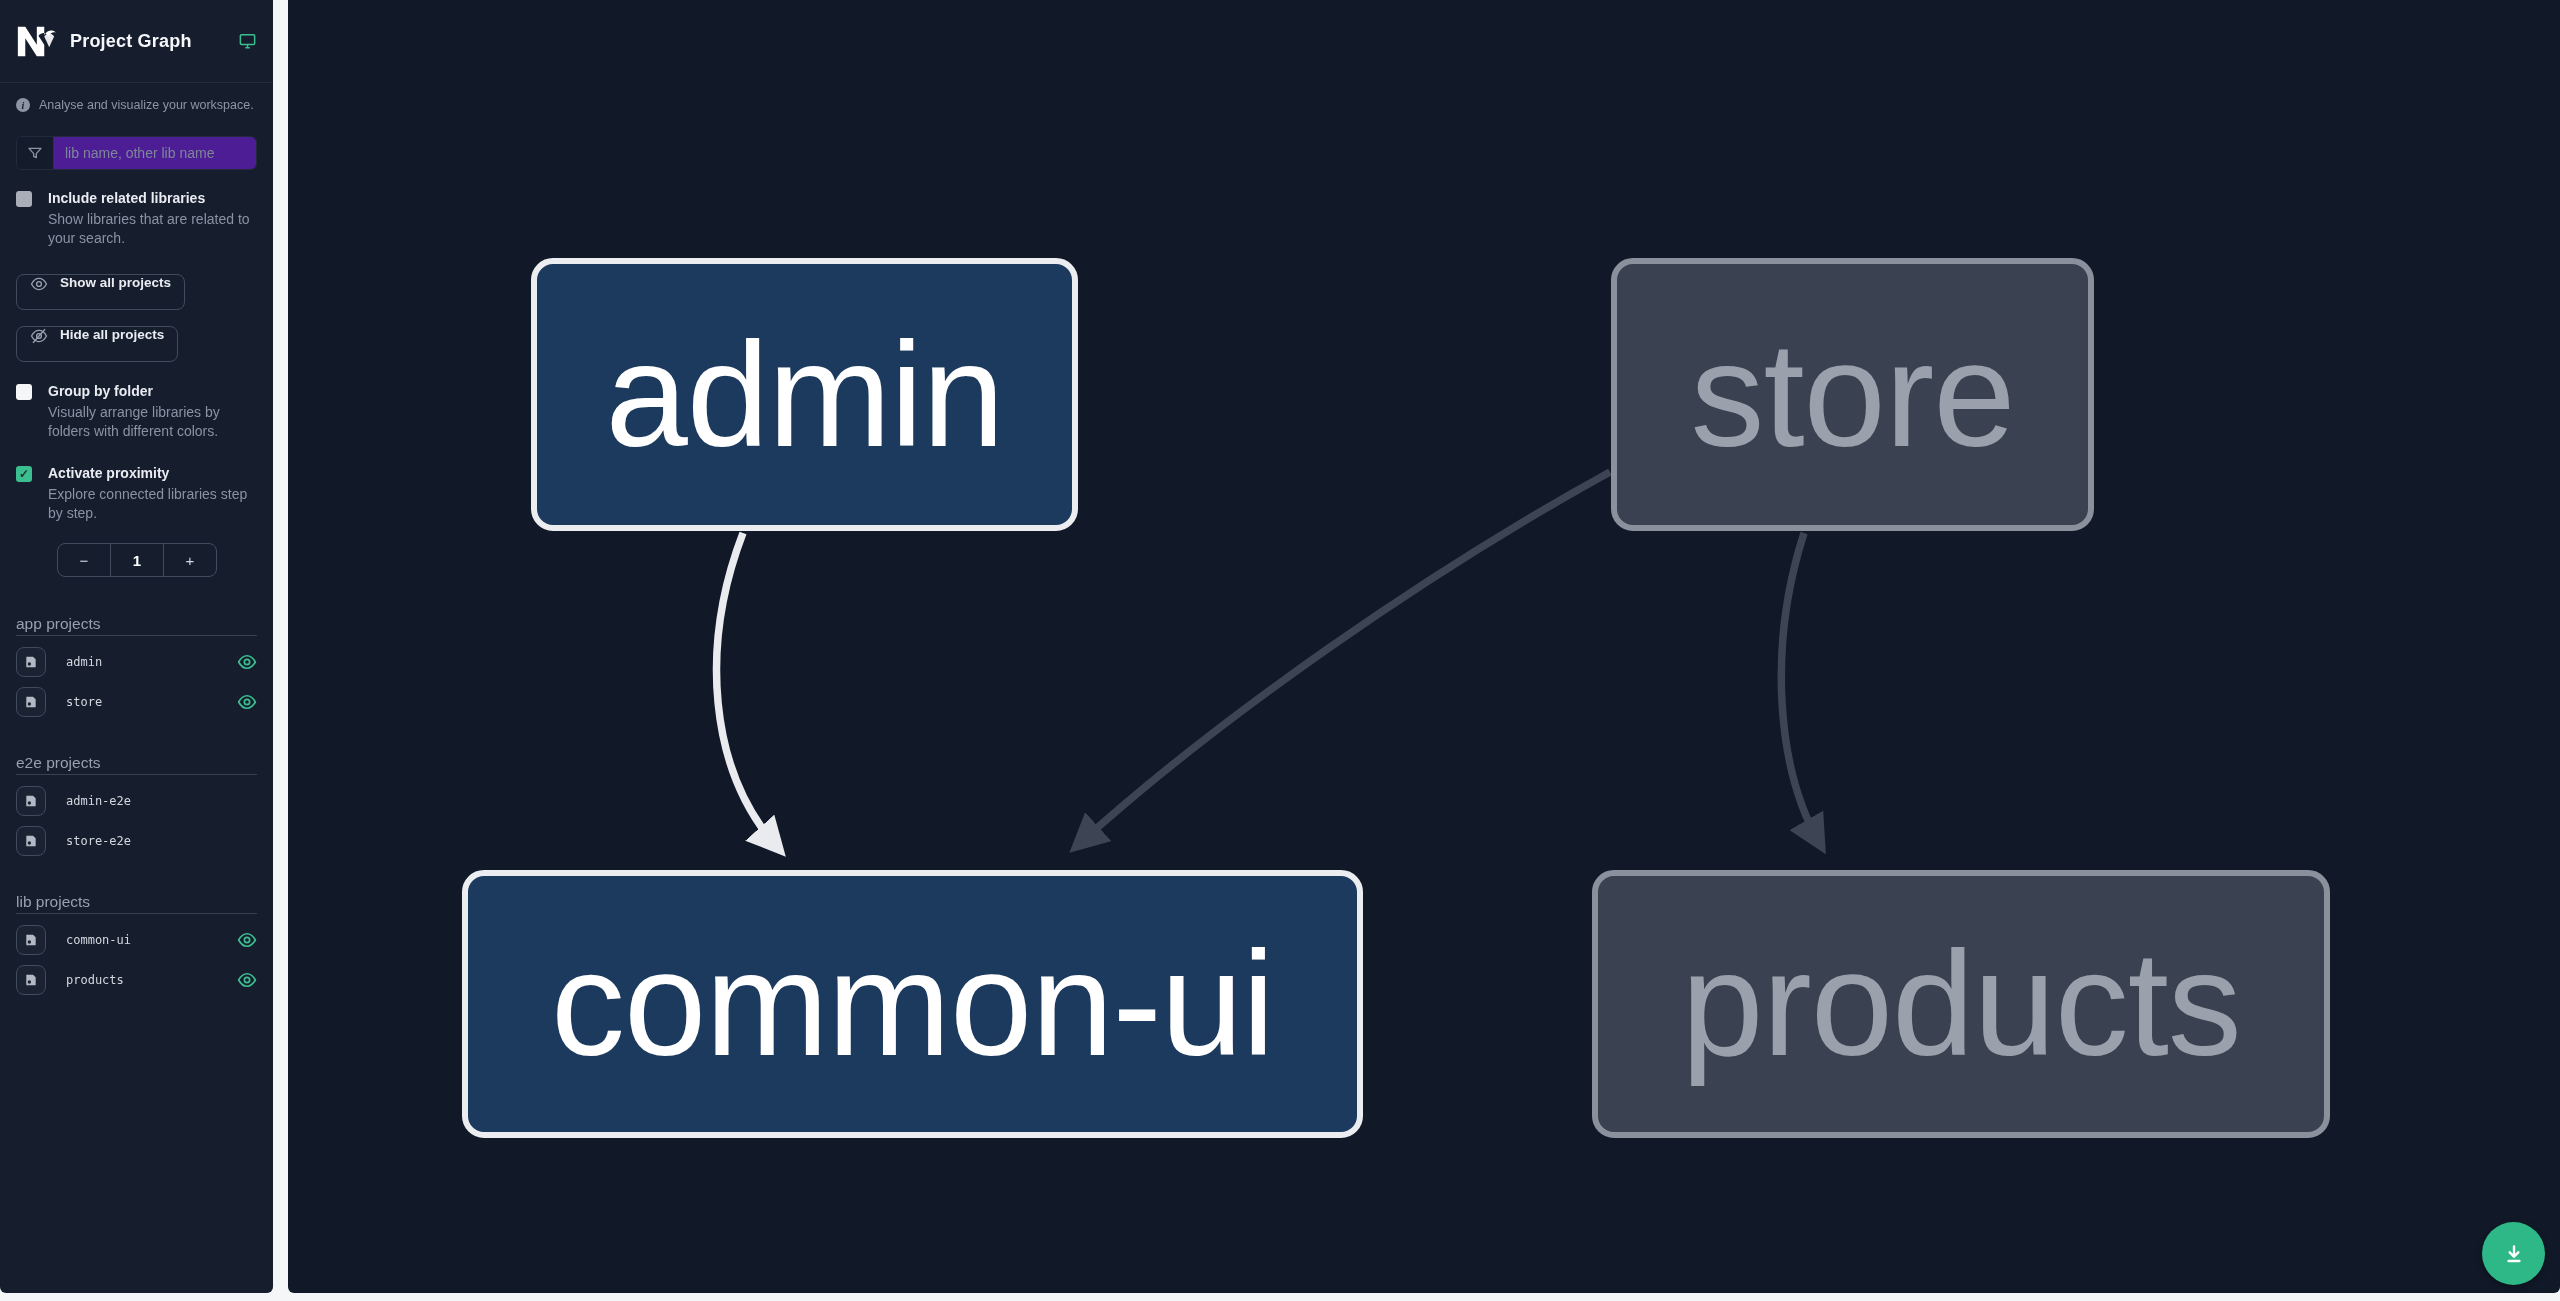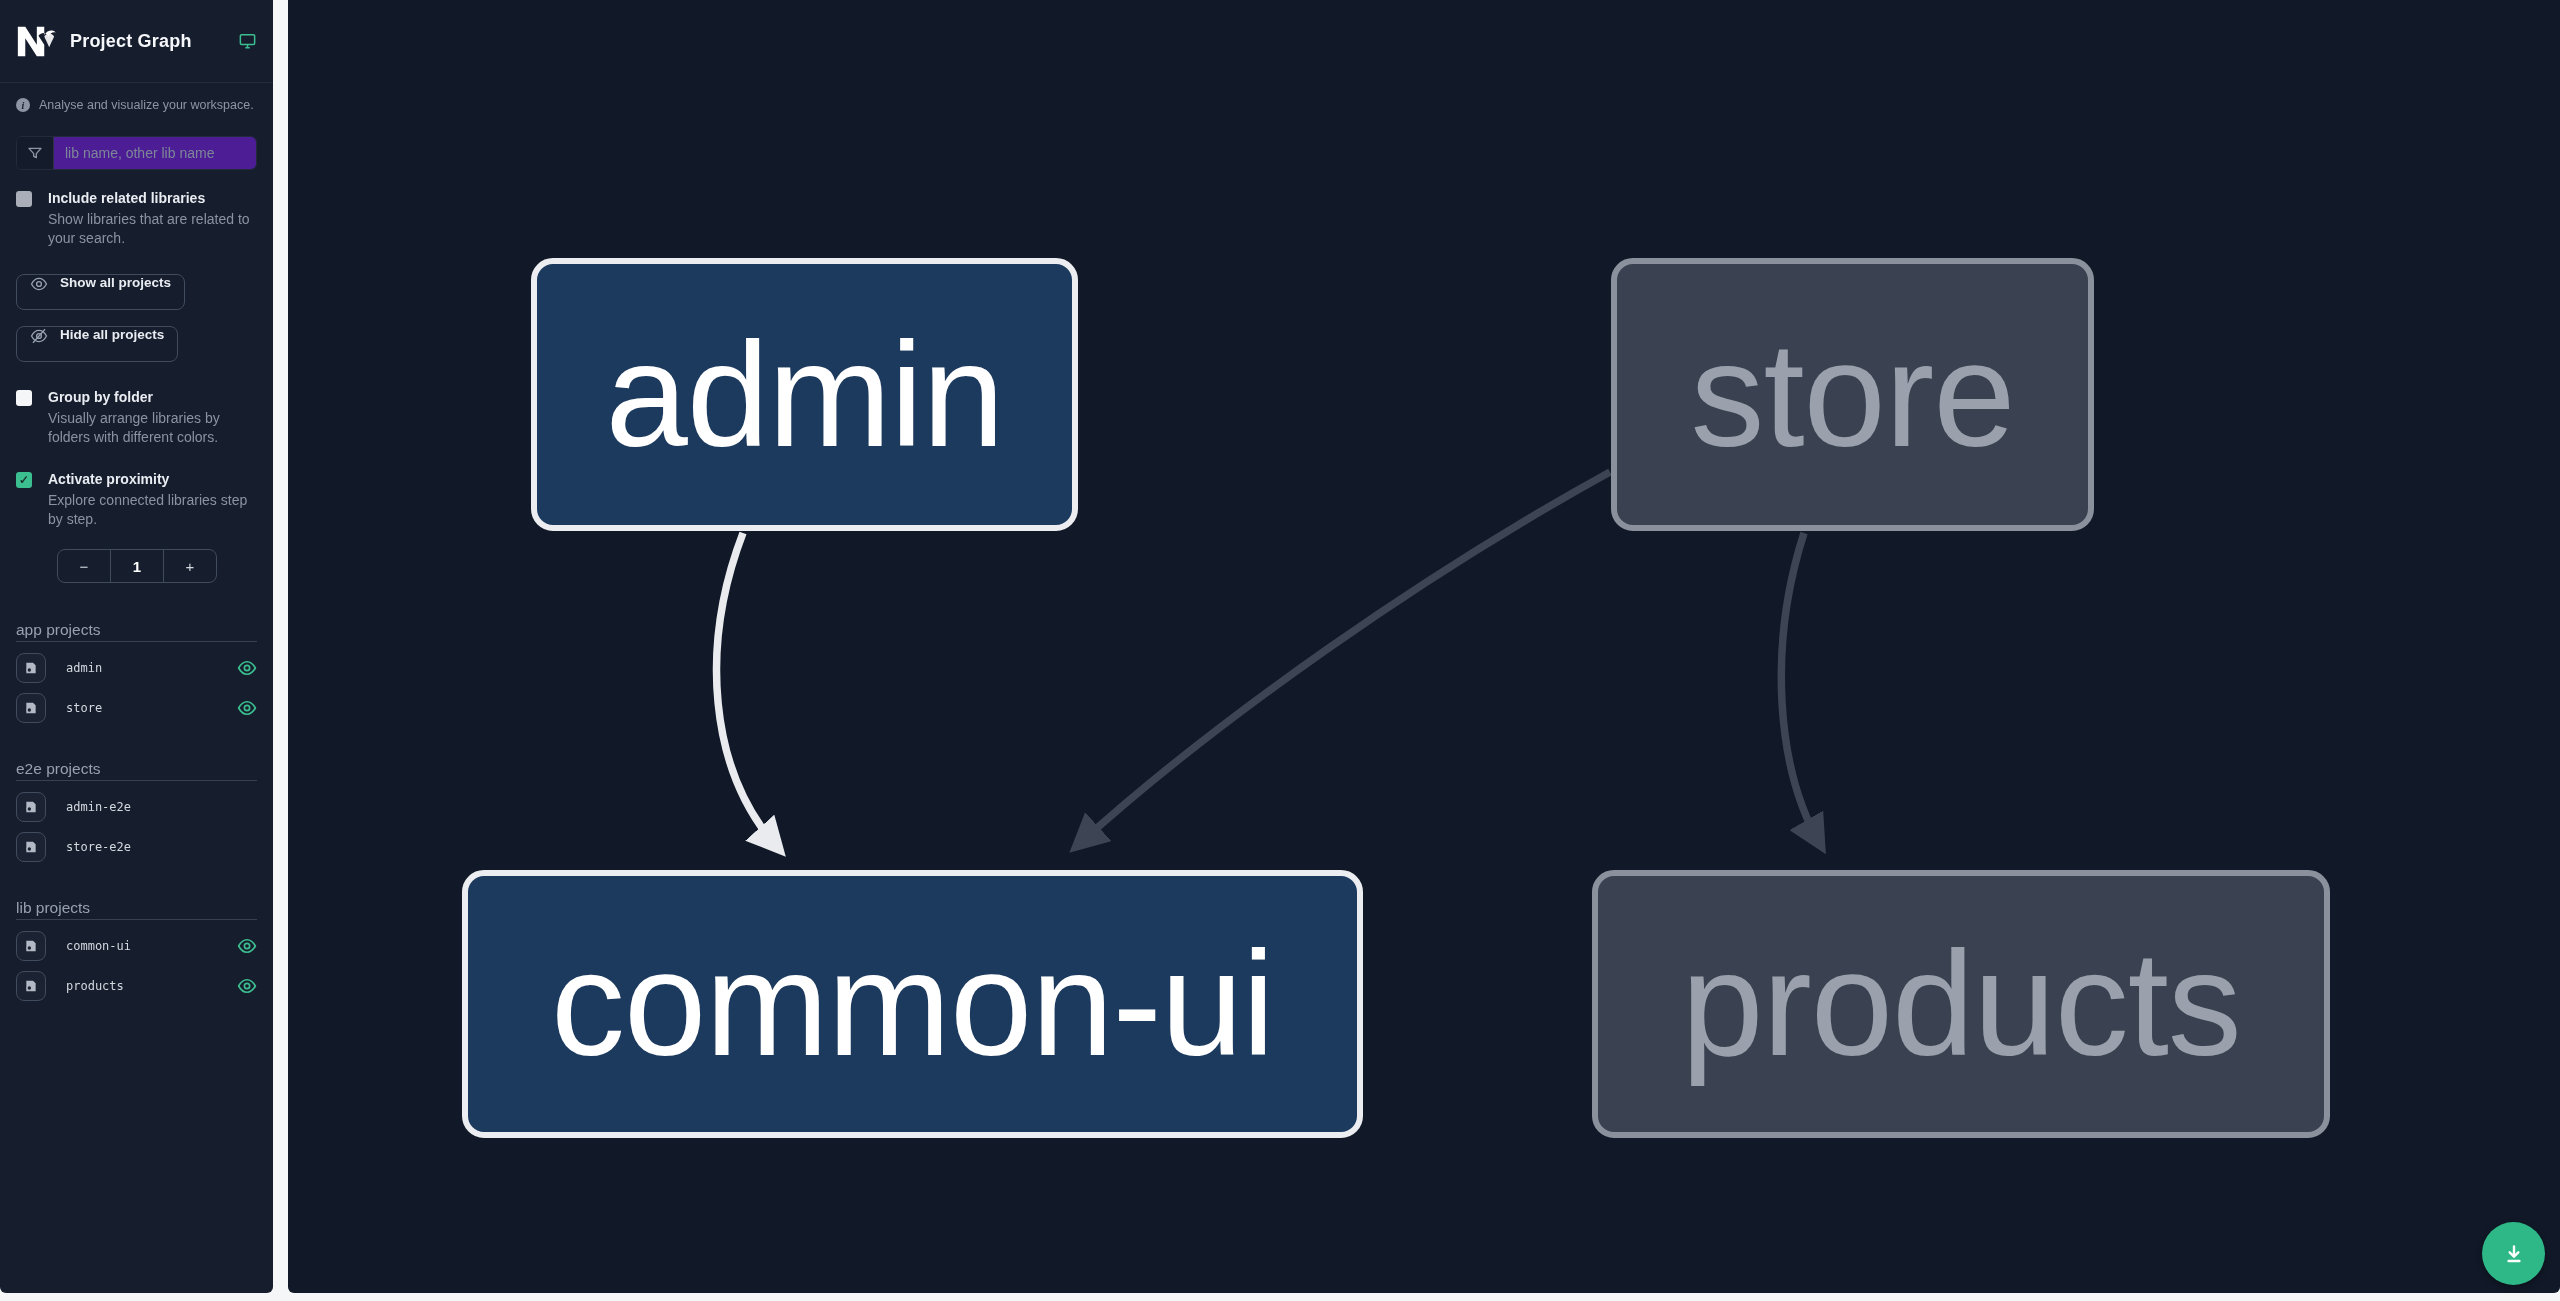--- a/index.html
+++ b/index.html
@@ -130,21 +130,21 @@
 
     <button class="sb-btn">
       <svg width="18" height="18" viewBox="0 0 24 24" fill="none" stroke="#98a1b0" stroke-width="1.8">
         <path d="M2 12 C5 6.5 9 4.5 12 4.5 C15 4.5 19 6.5 22 12 C19 17.5 15 19.5 12 19.5 C9 19.5 5 17.5 2 12 z"></path>
         <circle cx="12" cy="12" r="3.2"></circle>
         <line x1="4" y1="21" x2="20" y2="3"></line>
       </svg>
       <span>Hide all projects</span>
     </button>
 
-    <div class="check-row" style="margin-top:27px;">
+    <div class="check-row" style="margin-top:21px;">
       <span class="checkbox cb-white">✓</span>
       <span class="check-text">
         <div class="check-label">Group by folder</div>
         <div class="check-desc">Visually arrange libraries by folders with different colors.</div>
       </span>
     </div>
 
     <div class="check-row" style="margin-top:24px;">
       <span class="checkbox cb-teal">✓</span>
       <span class="check-text">

